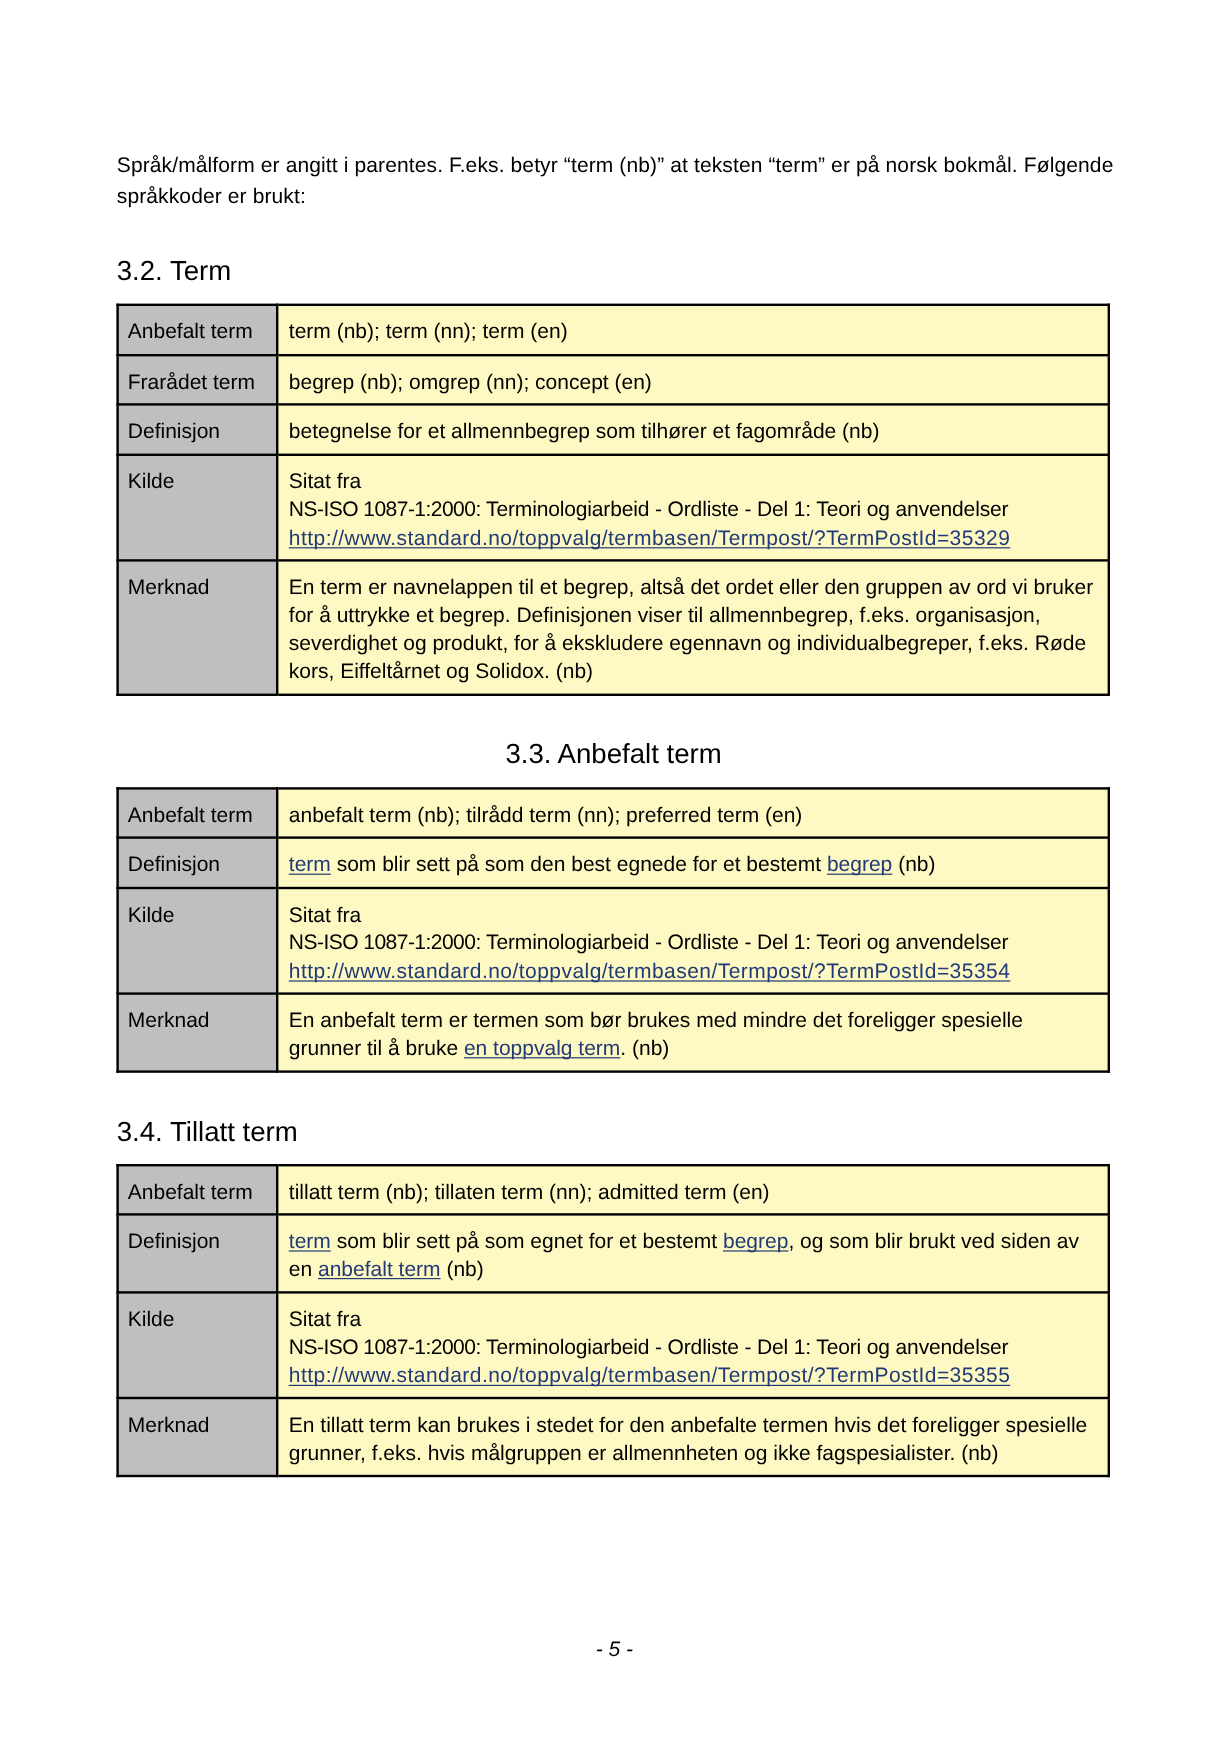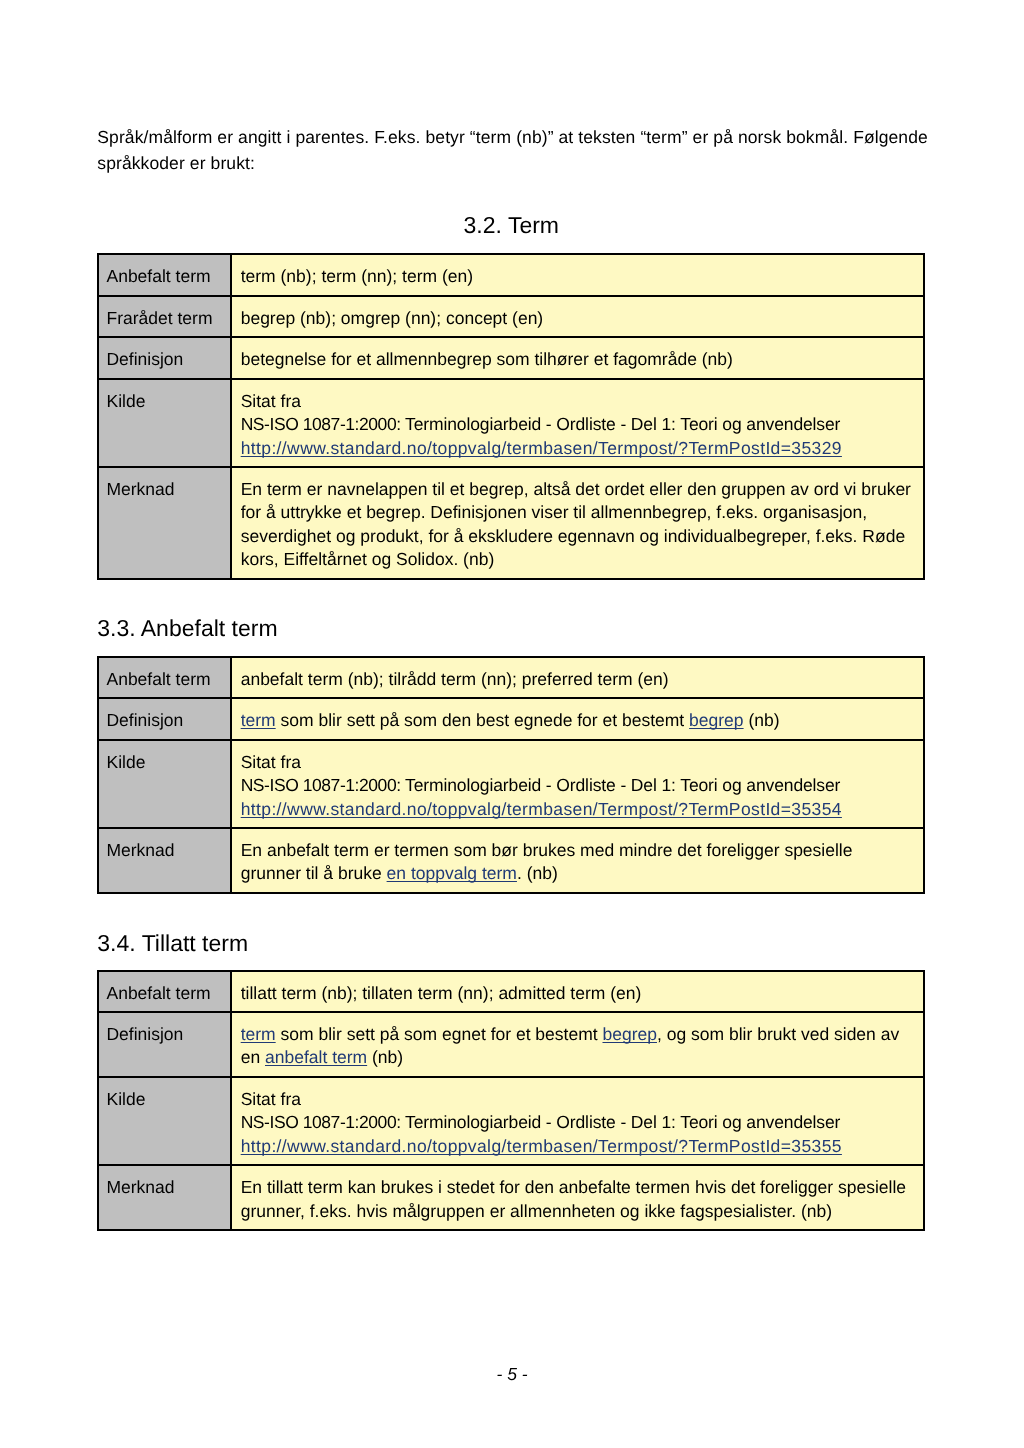--- a/index.html
+++ b/index.html
@@ -57,22 +57,22 @@
     border-radius: 50%;
     background: #000000;
   }
   h2.sec {
     margin: 0;
     font-weight: normal;
     font-size: 23px;
     line-height: 26px;
     color: #000000;
   }
-  h2.h32 { margin-top: 35.3px; text-align: center; }
-  h2.h33 { margin-top: 35.2px; }
+  h2.h32 { margin-top: 35.3px; }
+  h2.h33 { margin-top: 35.2px; text-align: center; }
   h2.h34 { margin-top: 35.5px; }
   table.t1 { margin-top: 15.2px; }
   table.t2 { margin-top: 14.7px; }
   table.t3 { margin-top: 14px; }
   table.tbl {
     border-collapse: collapse;
     width: 828px;
     table-layout: fixed;
     border: 2.2px solid #000;
   }

